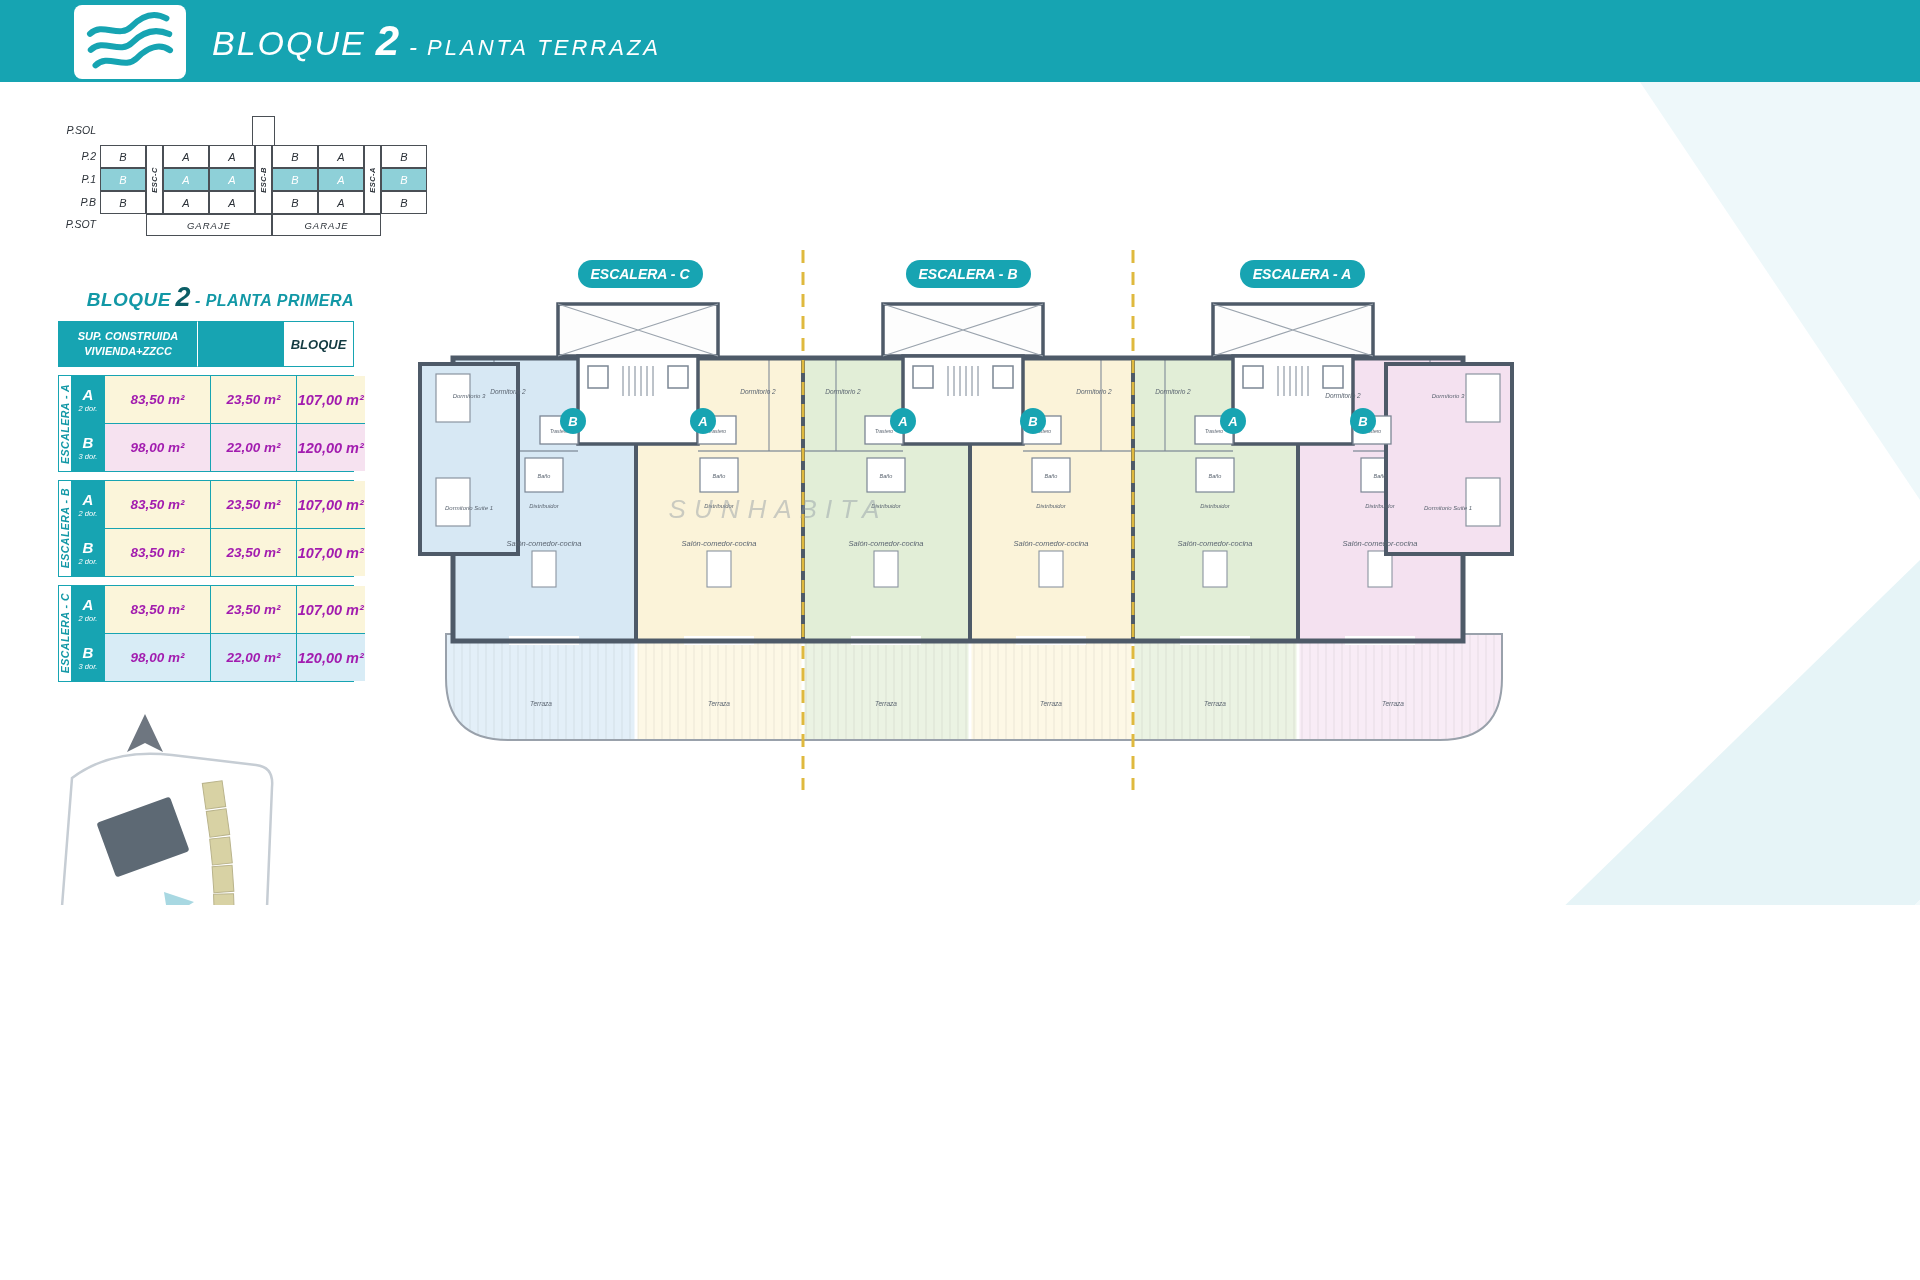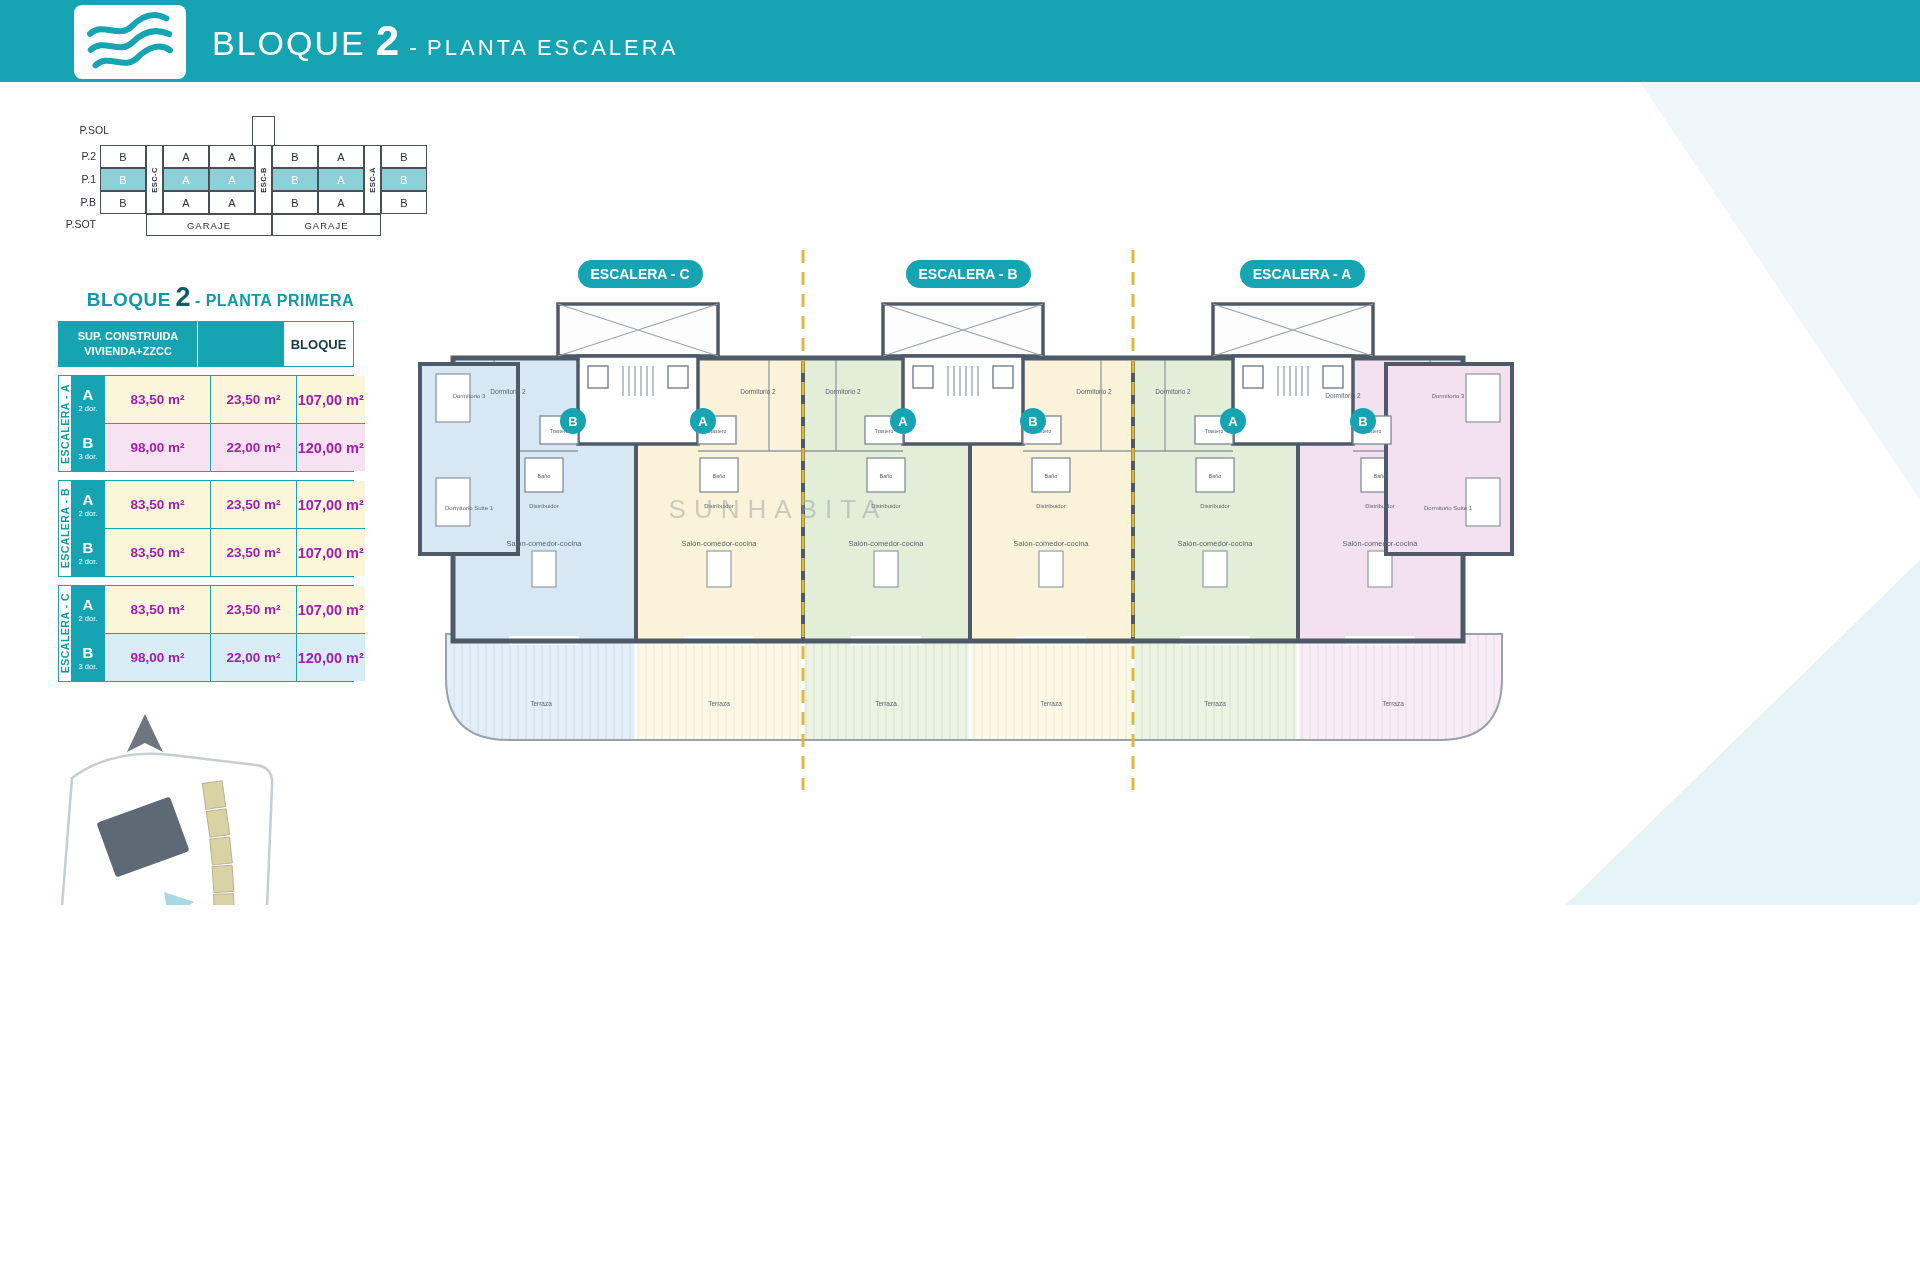--- a/index.html
+++ b/index.html
@@ -1,17 +1,17 @@
 <!DOCTYPE html>
 <html><head>
 <meta charset="utf-8">
 <style>
   html,body{margin:0;padding:0;background:#fff;}
   .page{position:relative;width:1920px;height:905px;background:#fff;overflow:hidden;
-        font-family:"Liberation Sans",sans-serif;color:#2b3138;}
+        font-family:"Liberation Sans",sans-serif;color:#2b3138;font-style:italic;}
   .layer{position:absolute;z-index:1;}
   svg text{font-family:"Liberation Sans",sans-serif;}
 
   
   #bg{position:absolute;left:0;top:0;z-index:0;}
 
   
   .topbar{position:absolute;left:0;top:0;width:1920px;height:82px;background:#16a4b2;z-index:2;
           display:flex;align-items:center;}
   .logo{width:112px;height:74px;background:#fff;border-radius:8px;margin-left:74px;margin-top:2px;
@@ -80,26 +80,26 @@
         <path d="M8 16 C 22 6, 36 26, 50 16 S 76 6, 86 14"></path>
         <path d="M6 32 C 20 22, 34 42, 48 32 S 74 22, 86 30"></path>
         <path d="M8 48 C 22 38, 36 58, 50 48 S 76 38, 84 46"></path>
       </g>
     </svg>
   </div>
   <div class="titles">
     <span class="t-main">BLOQUE</span>
     <span class="t-num">2</span>
     <span class="t-sep">-</span>
-    <span class="t-sub">PLANTA ESCALERA</span>
+    <span class="t-sub">PLANTA TERRAZA</span>
   </div>
 </header>
 
 <div class="layer sdiag">
-  <div class="sd-flabel" style="left:13px;top:12px">P.SOL</div>
+  <div class="sd-flabel" style="left:0;top:12px">P.SOL</div>
   <div class="sd-flabel" style="left:0;top:38px">P.2</div>
   <div class="sd-flabel" style="left:0;top:61px">P.1</div>
   <div class="sd-flabel" style="left:0;top:84px">P.B</div>
   <div class="sd-flabel" style="left:0;top:106px">P.SOT</div>
 
   <div class="sd-cell" style="left:190px;top:4px;width:23px;height:30px"></div>
 
   <div class="sd-cell" style="left:38px;top:33px;width:46px;height:23px">B</div>
   <div class="sd-cell" style="left:101px;top:33px;width:46px;height:23px">A</div>
   <div class="sd-cell" style="left:147px;top:33px;width:46px;height:23px">A</div>

